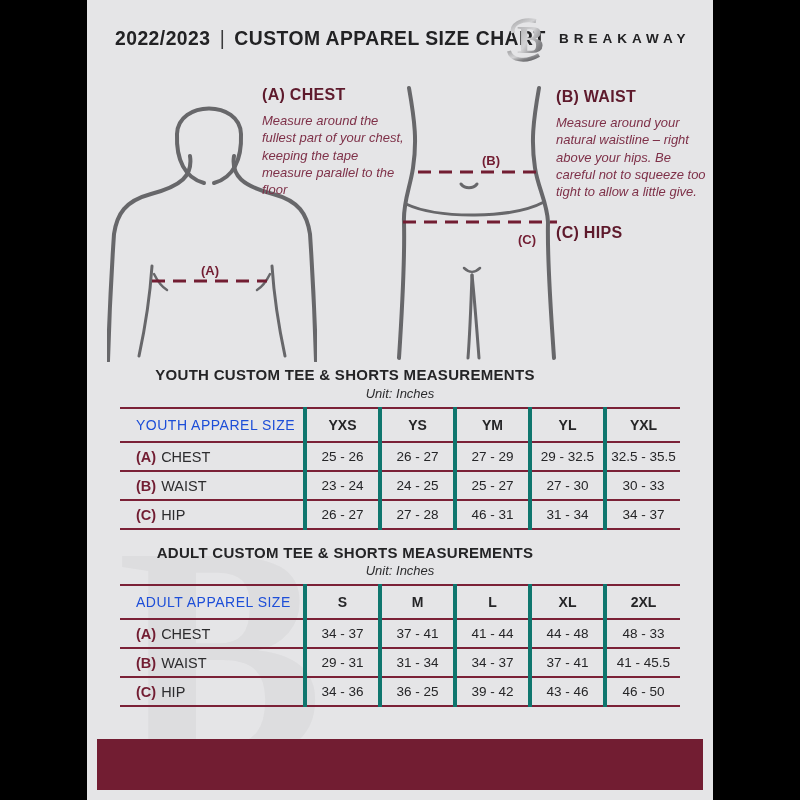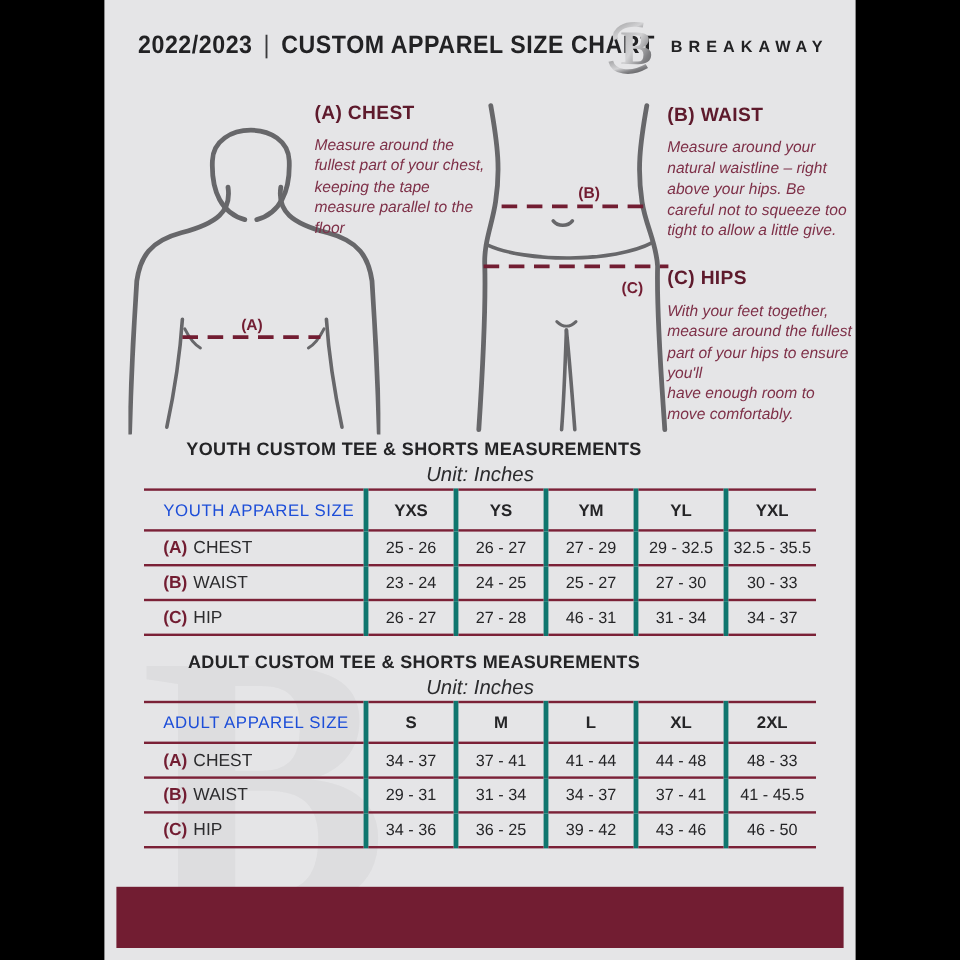--- a/index.html
+++ b/index.html
@@ -45,21 +45,21 @@
   #note-chest{left:175px;top:86px;width:142px;}
   #note-waist{left:469px;top:88px;width:150px;}
   #note-hips{left:469px;top:224px;width:156px;}
   
   .section-title{
     position:absolute;left:0;width:516px;text-align:center;
     font-size:15px;font-weight:bold;color:#242426;letter-spacing:.3px;
   }
   .unit-line{
     position:absolute;left:0;width:626px;text-align:center;
-    font-size:17px;font-style:italic;color:#2c2c2e;
+    font-size:13px;font-style:italic;color:#2c2c2e;
   }
   #youth-title{top:366px;} #youth-unit{top:386px;}
   #adult-title{top:544px;} #adult-unit{top:563px;}
   table.sizes{
     position:absolute;left:33px;width:560px;
     border-collapse:collapse;table-layout:fixed;
     border-top:2px solid #7b2137;
   }
   #youth-table{top:407px;} #adult-table{top:584px;}
   table.sizes tr{border-bottom:2px solid #7b2137;}
@@ -152,22 +152,20 @@
   <div id="note-chest" class="measure-note">
     <h3>(A) CHEST</h3>
     <p>Measure around the fullest part of your chest, keeping the tape measure parallel to the floor</p>
   </div>
   <div id="note-waist" class="measure-note">
     <h3>(B) WAIST</h3>
     <p>Measure around your natural waistline – right above your hips. Be careful not to squeeze too tight to allow a little give.</p>
   </div>
   <div id="note-hips" class="measure-note">
     <h3>(C) HIPS</h3>
-    <p>With your feet together, measure around the fullest part of your hips to ensure you'll
-have enough room to move comfortably.</p>
   </div>
 
   <div id="youth-title" class="section-title">YOUTH CUSTOM TEE &amp; SHORTS MEASUREMENTS</div>
   <div id="youth-unit" class="unit-line">Unit: Inches</div>
 
   <table id="youth-table" class="sizes">
     <colgroup>
         <col style="width:185px">
         <col style="width:75px">
         <col style="width:75px">

